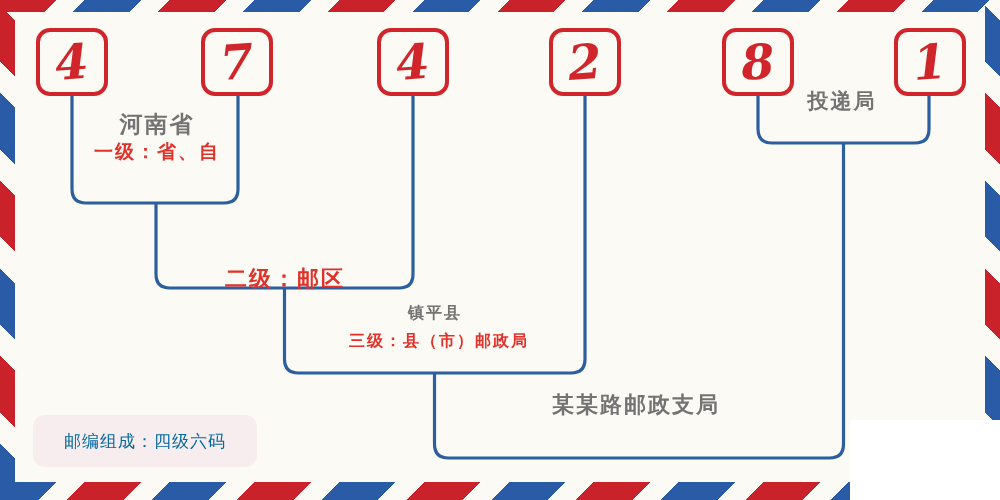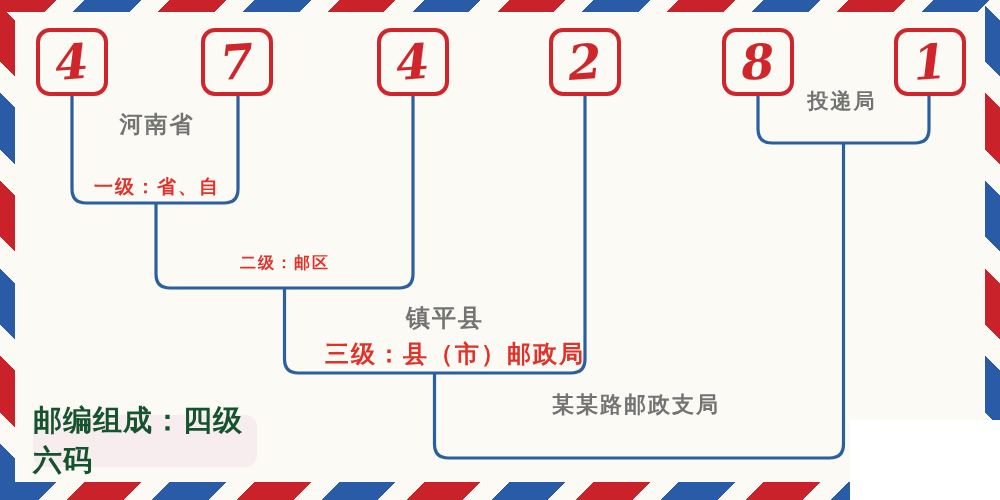--- a/index.html
+++ b/index.html
@@ -54,35 +54,35 @@
   .d1{left:36px;} .d2{left:201px;} .d3{left:377px;}
   .d4{left:549px;} .d5{left:722px;} .d6{left:894px;}
   
   .connectors{position:absolute;left:0;top:0;}
   
   .lbl{position:absolute;transform:translateX(-50%);white-space:nowrap;
        font-weight:bold;letter-spacing:2px;line-height:1.15;}
   .blue-lbl{color:#737373;}
   .red-lbl{color:#e23128;}
   .province{left:157px;top:111px;font-size:23px;}
-  .level1{left:157px;top:141px;font-size:19px;text-align:right;line-height:22px;margin-top:35px;}
-  .level2{left:285px;top:254px;font-size:16px;}
-  .county{left:445px;top:304px;font-size:24px;}
-  .level3{left:439px;top:340px;font-size:24px;margin-left:16px;}
+  .level1{left:157px;top:141px;font-size:19px;text-align:right;line-height:22px;}
+  .level2{left:285px;top:266px;font-size:22px;}
+  .county{left:435px;top:304px;font-size:16px;}
+  .level3{left:439px;top:332px;font-size:16px;}
   .branch{left:636px;top:392px;font-size:22px;}
   .level4{left:642px;top:421px;font-size:21px;}
   .delivery{left:842px;top:89px;font-size:21px;}
   
   .badge{
     position:absolute;left:33px;top:415px;width:224px;height:52px;
     background:#f7ecee;border-radius:12px;
     display:flex;align-items:center;justify-content:center;
   }
   .badge span{
-    font-size:29px;font-weight:bold;color:#14532d;letter-spacing:1px;
+    font-size:17px;font-weight:normal;color:#0369a1;letter-spacing:1px;
     font-family:"Liberation Serif", serif;
   }
 </style>
 </head>
 <body>
 
 <div class="canvas">
 
   <div class="stripe stripe-top"></div>
   <div class="stripe stripe-bottom"></div>

